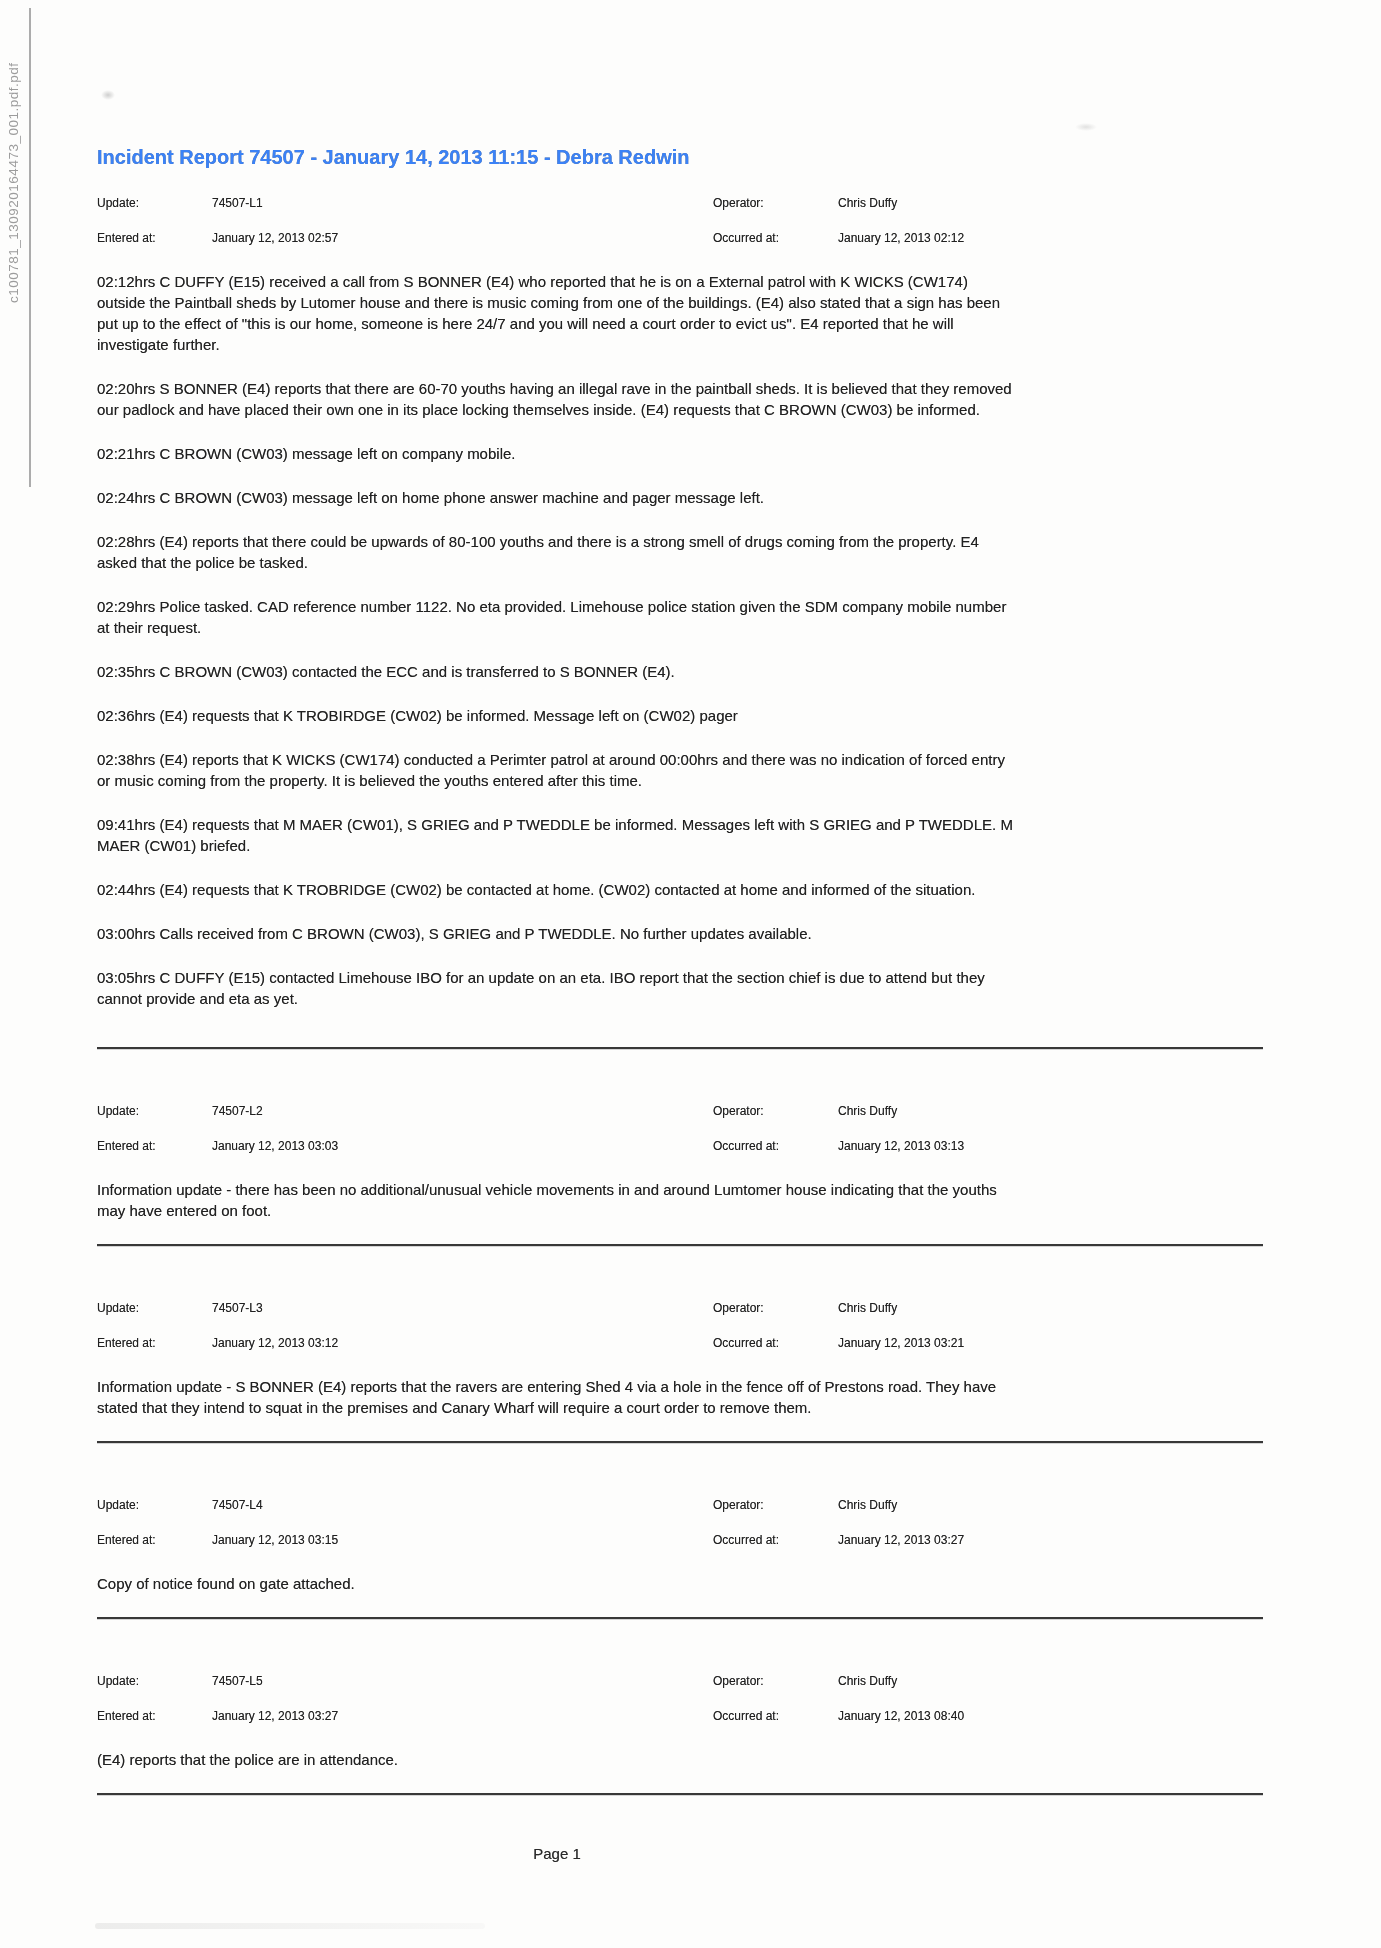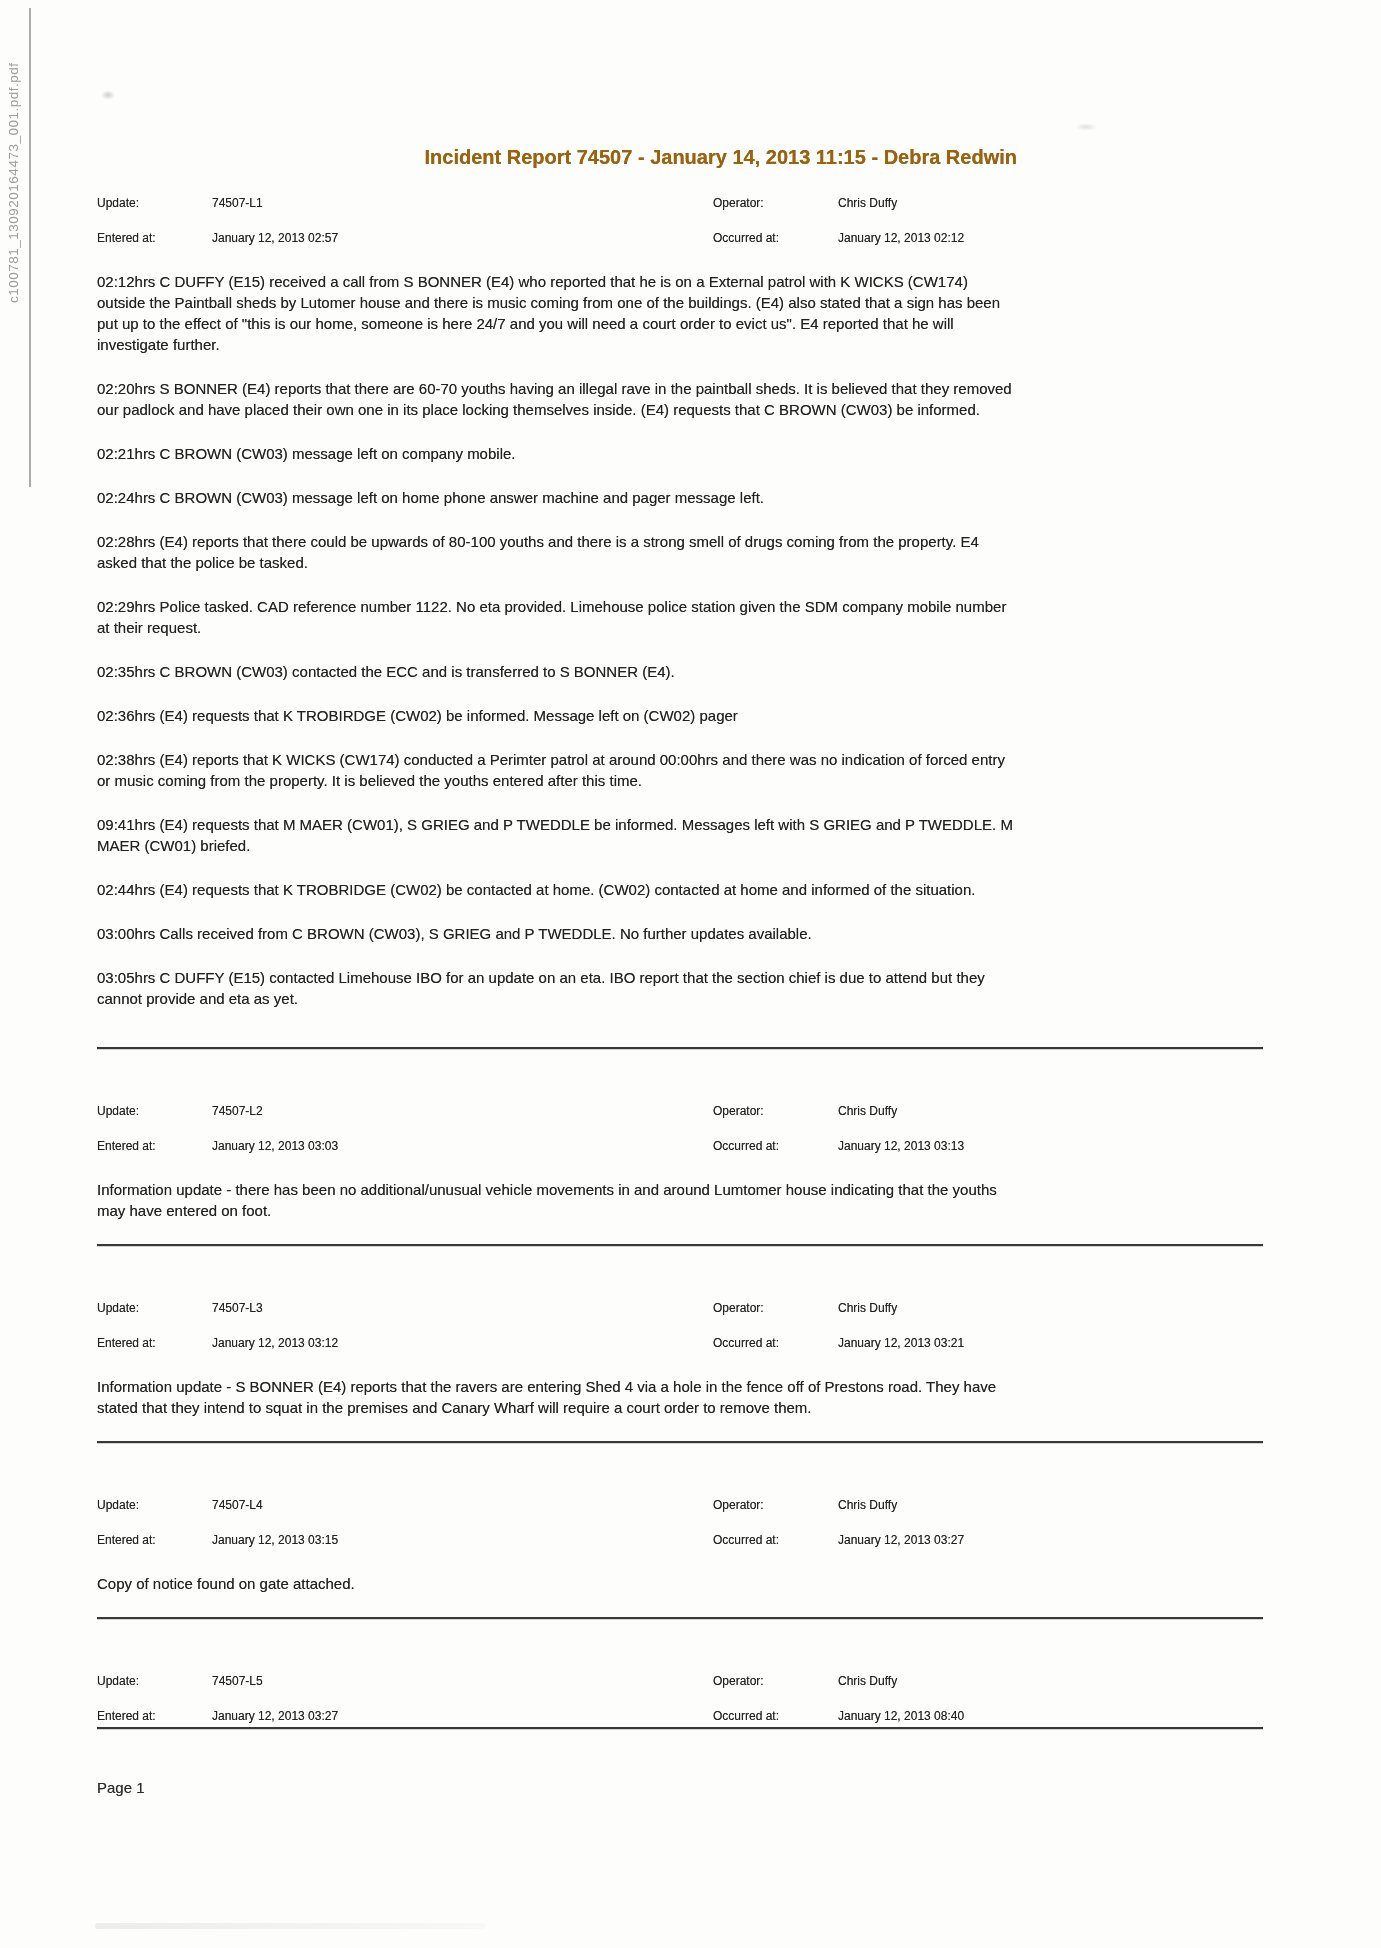--- a/index.html
+++ b/index.html
@@ -49,22 +49,22 @@
 
   .content {
     position: absolute;
     left: 97px; top: 147px;
     width: 920px;
   }
   .title {
     font-size: 20px;
     line-height: 21px;
     font-weight: bold;
-    text-align: right;
-    color: #a16207;
+    text-align: left;
+    color: #3b82f6;
     margin: 0 0 25px 0;
     text-shadow: 0 0 0.5px rgba(0,0,0,0.55);
   }
   .update-section { margin-top: 52px; }
   .update-section:first-child { margin-top: 0; }
   .fields {
     display: grid;
     grid-template-columns: 115px 501px 125px 1fr;
     row-gap: 14px;
     font-size: 12px;
@@ -80,20 +80,21 @@
   }
   .rule {
     width: 1166px;
     height: 2px;
     background: #383838;
     box-shadow: 0 1px 0 rgba(90,90,90,0.25);
   }
   .update-section:first-child .rule { margin-top: 38px; }
   .footer {
     margin-top: 50px;
+    text-align: center;
     font-size: 15px;
     color: #2a2a2a;
     text-shadow: 0 0 0.45px rgba(0,0,0,0.5);
   }
 </style>
 </head>
 <body>
 
 <div class="page">
   <div class="margin-line"></div>
@@ -189,18 +190,21 @@
     <div class="fields">
       <span class="label">Update:</span>
       <span class="value">74507-L5</span>
       <span class="label">Operator:</span>
       <span class="value">Chris Duffy</span>
       <span class="label">Entered at:</span>
       <span class="value">January 12, 2013 03:27</span>
       <span class="label">Occurred at:</span>
       <span class="value">January 12, 2013 08:40</span>
     </div>
+    <div class="body">
+            <p>(E4) reports that the police are in attendance.</p>
+          </div>
     <div class="rule"></div>
   </section>
 </div>
     <div class="footer">Page 1</div>
   </div>
 </div>
 
 </body></html>

